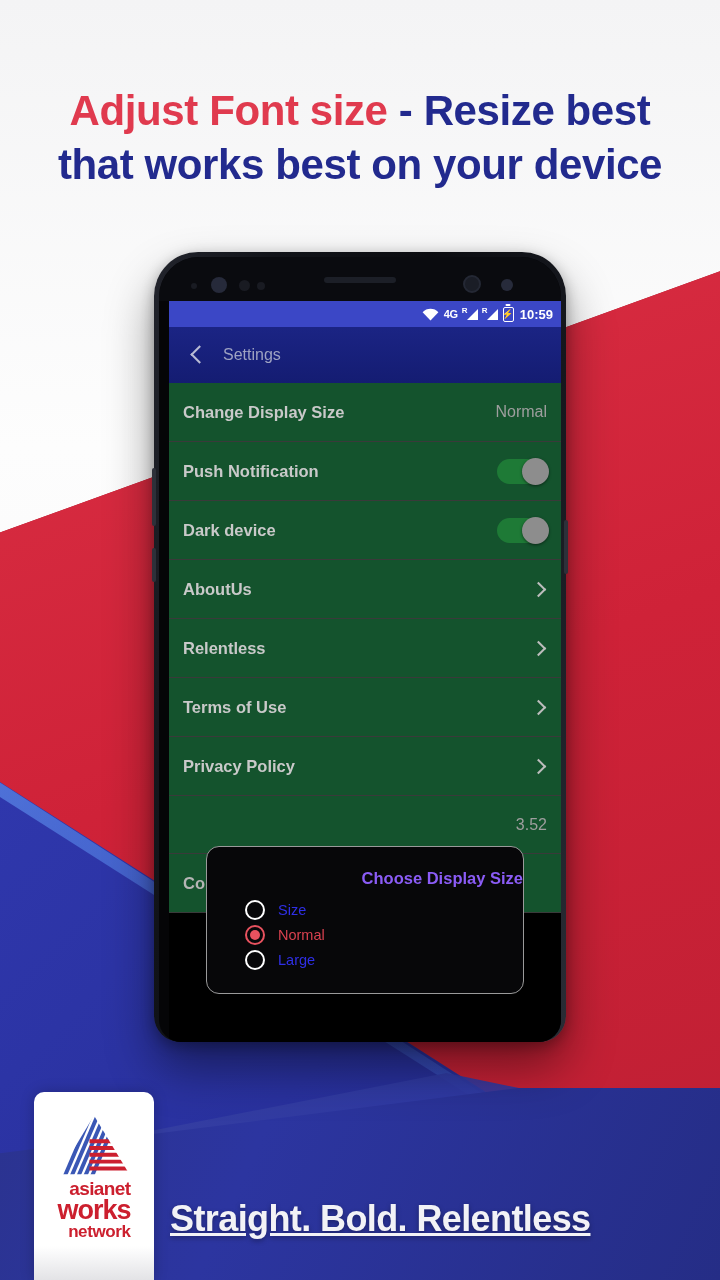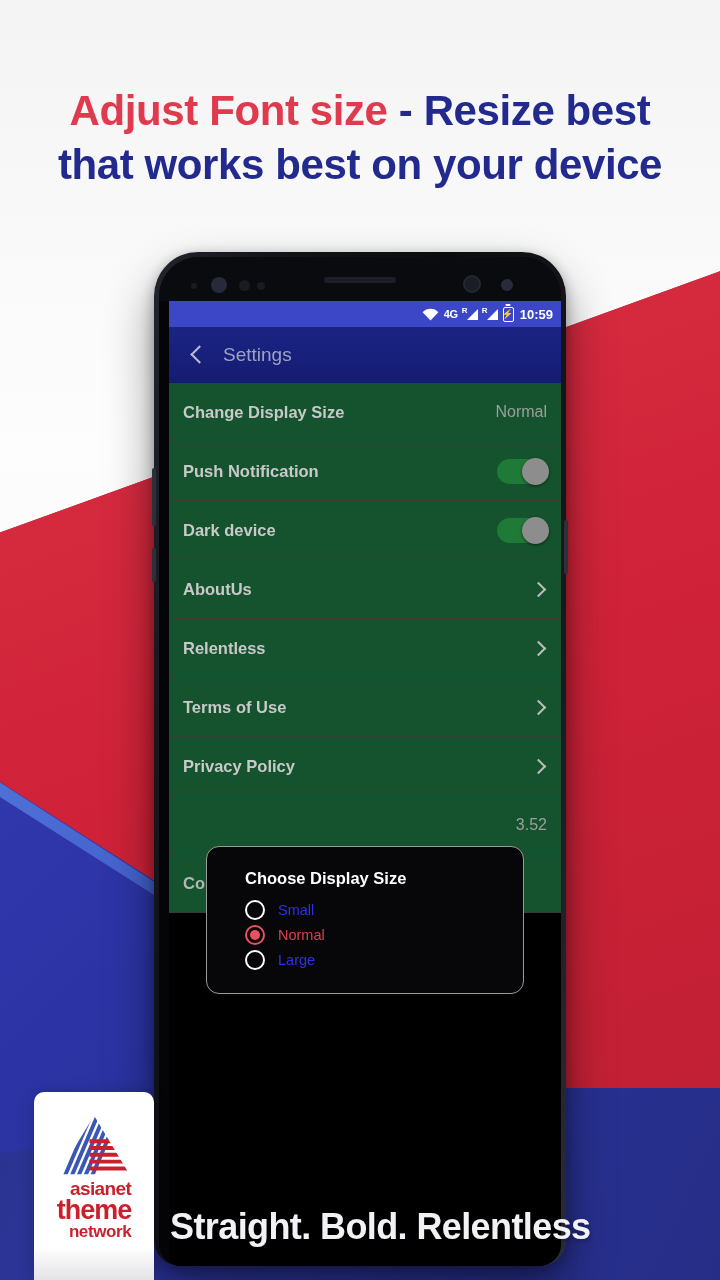--- a/index.html
+++ b/index.html
@@ -54,21 +54,21 @@
     text-align:center;
     font-size:42px; font-weight:700; line-height:1.28;
     letter-spacing:-.4px;
     color:#222a8e;
   }
   .headline .hl-accent { color:#e03a4e; }
 
   
   .phone {
     position:absolute; left:154px; top:252px;
-    width:412px; height:1014px; z-index:4;
+    width:412px; height:790px; z-index:4;text-align:right;
   }
   .phone-body {
     position:absolute; inset:0;
     border-radius:44px 44px 26px 26px;
     background:linear-gradient(100deg,#22242c 0%,#111318 22%,#0b0c10 50%,#15171d 78%,#2a2d36 100%);
     box-shadow:0 26px 48px rgba(0,0,0,.42), 0 4px 14px rgba(0,0,0,.3);
   }
   .phone-glass {
     position:absolute; left:5px; right:5px; top:5px; bottom:0;
     border-radius:40px 40px 22px 22px;
@@ -133,21 +133,21 @@
   }
   .back-arrow {
     width:20px; height:20px; position:relative; flex:none;
   }
   .back-arrow:before {
     content:''; position:absolute; left:6px; top:3px;
     width:11px; height:11px;
     border-left:2.4px solid #b9bcd4; border-bottom:2.4px solid #b9bcd4;
     transform:rotate(45deg);
   }
-  .toolbar-title { color:#9ea2c2; font-size:19px; font-weight:400; }
+  .toolbar-title { color:#9ea2c2; font-size:16px; font-weight:400; }
 
   .settings-list { background:#14532d; }
   .row {
     height:59px; display:flex; align-items:center; justify-content:space-between;
     padding:0 14px; border-bottom:1px solid #3a3a3a;
     color:#c9c9c9; font-size:16.5px; font-weight:700;
     white-space:nowrap;
   }
   .row-val { color:#9e9e9e; font-weight:400; font-size:16px; }
   .chev {
@@ -173,21 +173,21 @@
   .row-clip { color:#b5b5b5; }
 
   
   .dialog {
     position:absolute; left:52px; top:594px;
     width:318px; height:148px; z-index:9;
     background:#070709;
     border:1px solid #9a9a9a; border-radius:13px;
     padding:22px 0 0 38px;
   }
-  .dlg-title { color:#ffffff; font-size:16.5px; font-weight:700; margin-bottom:12px; }
+  .dlg-title { color:#8b5cf6; font-size:16.5px; font-weight:700; margin-bottom:12px; }
   .dlg-opt { display:flex; align-items:center; gap:13px; margin-bottom:5px; }
   .radio {
     width:20px; height:20px; border-radius:50%;
     border:2.2px solid #fff; flex:none;
     display:flex; align-items:center; justify-content:center;
   }
   .radio.sel { border-color:#e8525f; }
   .radio.sel:after {
     content:''; width:10px; height:10px; border-radius:50%; background:#e8525f;
   }
@@ -205,24 +205,25 @@
     padding-top:22px;
     box-shadow:0 0 14px rgba(0,0,0,.22);
   }
   .logo-mark { width:76px; height:62px; }
   .logo-words { margin-top:4px; text-align:right; line-height:.96; color:#cc1f2e; }
   .lw1 { font-size:19px; font-weight:700; letter-spacing:-.6px; }
   .lw2 { font-size:27px; font-weight:700; letter-spacing:-1px; }
   .lw3 { font-size:17px; font-weight:700; letter-spacing:-.4px; }
 
   .tagline {
-    position:absolute; left:170px; bottom:32px; z-index:8;
+    position:absolute; left:170px; bottom:40px; z-index:8;
     font-size:36px; font-weight:700; letter-spacing:-.6px;
     color:#f2f2f6;
     text-shadow:0 2px 5px rgba(0,0,0,.35);
+    text-decoration:underline;
   }
 </style>
 </head>
 <body>
 
 <div class="bg">
   <div class="bg-white"></div>
   <div class="bg-red-edge"></div>
   <div class="bg-red"></div>
   <div class="bg-blue"></div>
@@ -336,21 +337,21 @@
 
       </div>
     </div>
   </div>
 
   <div class="dialog">
     <div class="dlg-title">Choose Display Size</div>
 
     <div class="dlg-opt">
       <span class="radio"></span>
-      <span class="dlg-label lbl-blue">Small</span>
+      <span class="dlg-label lbl-blue">Size</span>
     </div>
 
     <div class="dlg-opt">
       <span class="radio sel"></span>
       <span class="dlg-label lbl-red">Normal</span>
     </div>
 
     <div class="dlg-opt">
       <span class="radio"></span>
       <span class="dlg-label lbl-blue">Large</span>
@@ -378,18 +379,18 @@
         <line x1="44" y1="45" x2="100" y2="45"></line>
         <line x1="44" y1="54" x2="100" y2="54"></line>
         <line x1="44" y1="63" x2="100" y2="63"></line>
         <line x1="44" y1="72" x2="100" y2="72"></line>
       </g>
       <polygon points="50,2 97,80 3,80" fill="none" stroke="#ffffff" stroke-width="0"></polygon>
     </g>
   </svg>
   <div class="logo-words">
     <div class="lw1">asianet</div>
-    <div class="lw2">theme</div>
+    <div class="lw2">works</div>
     <div class="lw3">network</div>
   </div>
 </div>
 
 <div class="tagline">Straight. Bold. Relentless</div>
 
 </body></html>

